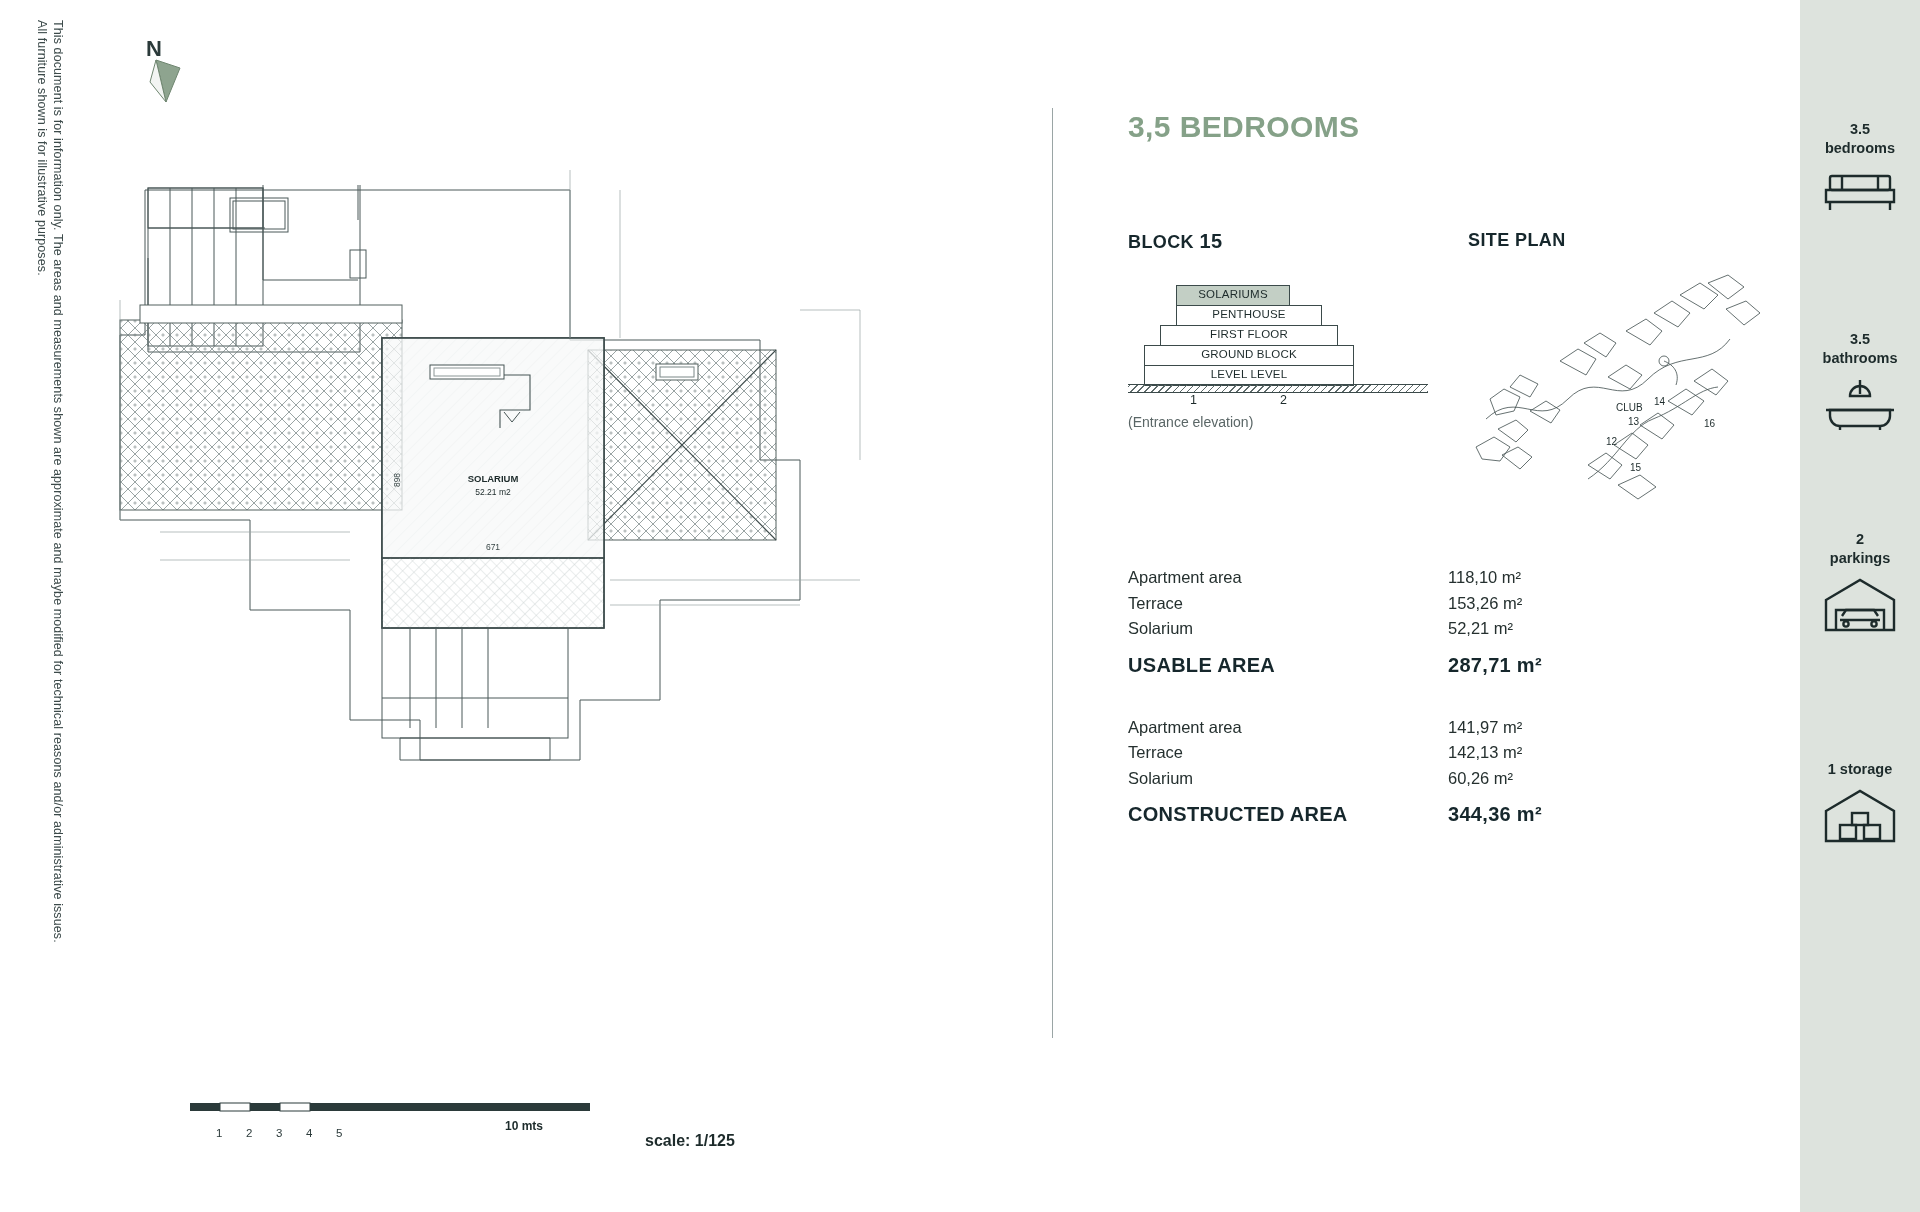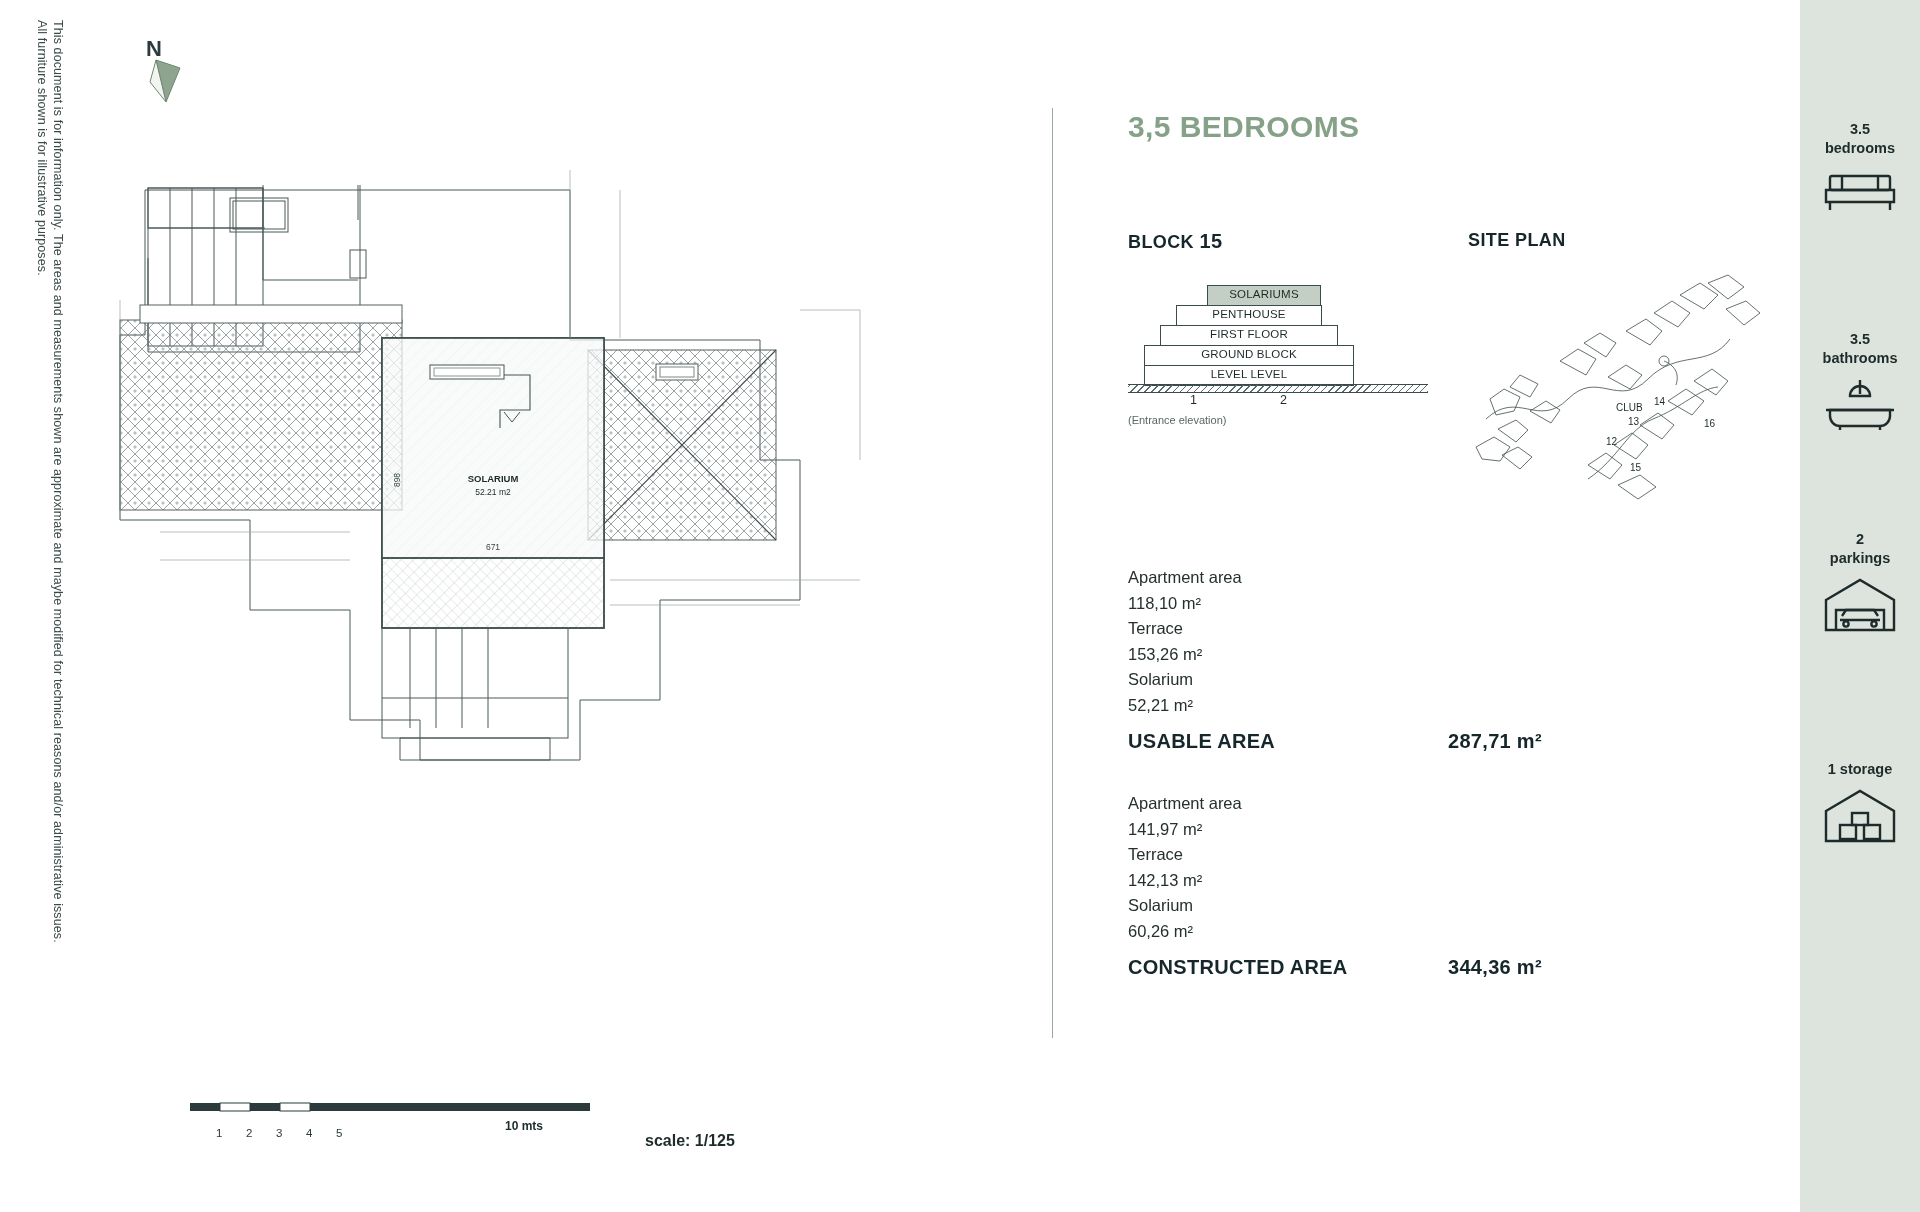--- a/index.html
+++ b/index.html
@@ -185,21 +185,21 @@
     border-bottom: 1px solid #3b4a4a;
   }
   .elev .lvlnum {
     position: absolute;
     top: 108px;
     font-size: 12.5px;
     color: #1d2b2b;
   }
   .elev-note {
     margin-top: 4px;
-    font-size: 11px;
+    font-size: 14px;
     color: #5a6666;
   }
 
   
   .site-sketch {
     margin-top: 18px;
     width: 300px;
     height: 250px;
     position: relative;
   }
@@ -207,21 +207,20 @@
   
   .areas {
     margin-top: 46px;
     width: 470px;
   }
   .area-row {
     display: flex;
     font-size: 16.5px;
     line-height: 25.5px;
     color: #25302f;
-    flex-direction: column;
   }
   .area-row .lbl { width: 320px; }
   .area-row .val { width: 150px; }
   .area-total {
     display: flex;
     margin-top: 12px;
     font-size: 20px;
     font-weight: 700;
     color: #16272c;
     letter-spacing: 0.3px;
@@ -388,21 +387,21 @@
 
       <div class="blocks-row">
 
         <div class="block-col">
           <div class="col-title">
             <span>BLOCK</span>
             <span class="num">15</span>
           </div>
 
           <div class="elev">
-            <div class="band sol" style="left:79px; top:0; width:112px;">SOLARIUMS</div>
+            <div class="band sol" style="left:48px; top:0; width:112px;">SOLARIUMS</div>
             <div class="band" style="left:48px; top:20px; width:144px;">PENTHOUSE</div>
             <div class="band" style="left:32px; top:40px; width:176px;">FIRST FLOOR</div>
             <div class="band" style="left:16px; top:60px; width:208px;">GROUND BLOCK</div>
             <div class="band" style="left:16px; top:80px; width:208px;">LEVEL LEVEL</div>
             <div class="ground"></div>
             <div class="lvlnum" style="left:62px">1</div>
             <div class="lvlnum" style="left:152px">2</div>
           </div>
           <div class="elev-note">(Entrance elevation)</div>
         </div>

